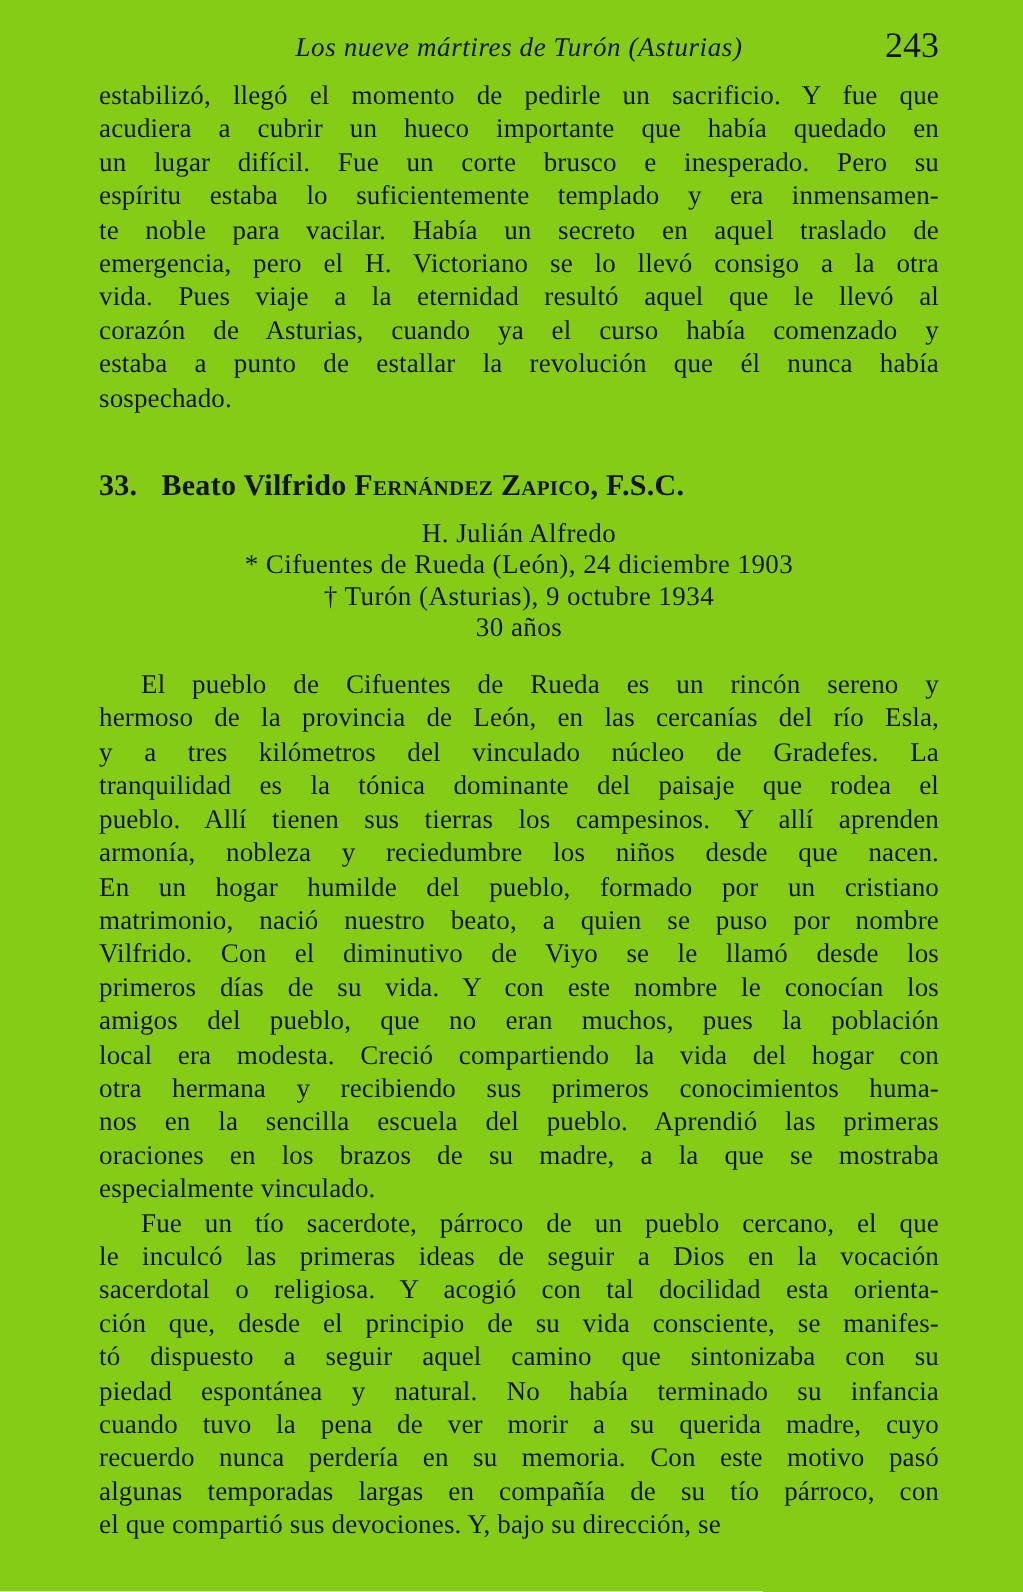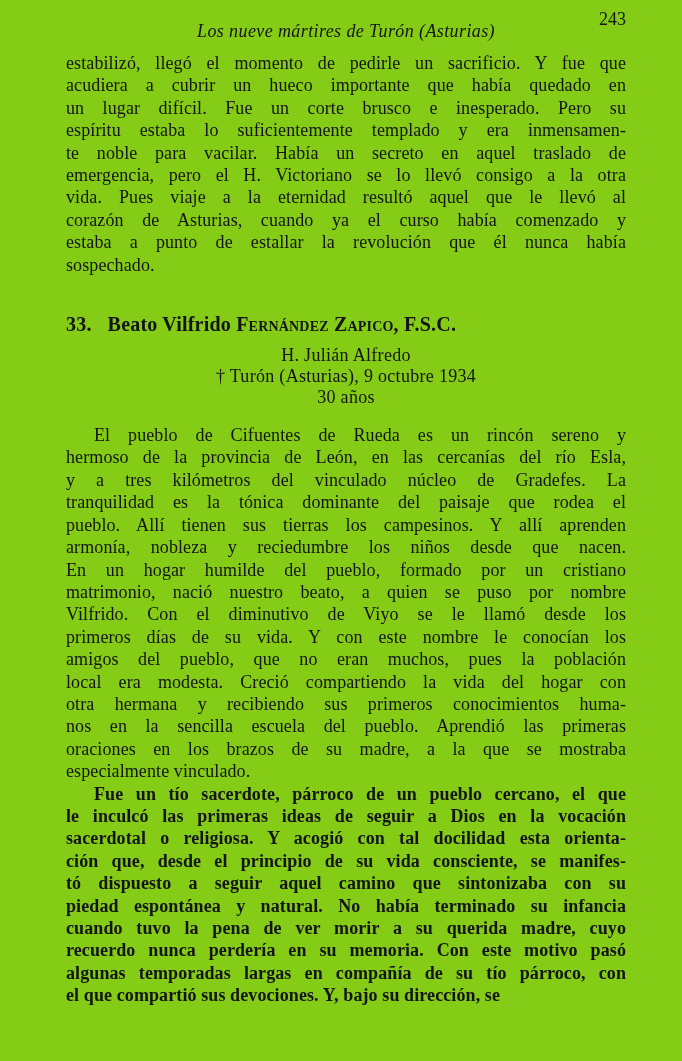--- a/index.html
+++ b/index.html
@@ -31,37 +31,37 @@
   }
   .running-head .head-title {
     display: block;
     text-align: center;
     font-style: italic;
     letter-spacing: 0.4px;
   }
   .running-head .page-number {
     position: absolute;
     right: 0;
-    top: 8px;
+    top: 20px;
     font-style: normal;
-    font-size: 18px;
+    font-size: 24px;
   }
   
   .para { font-size: 18px; line-height: 22.4px; }
   .tline {
     text-align: justify;
     text-align-last: justify;
     white-space: normal;
     letter-spacing: 0.1px;
   }
   .tline.last { text-align-last: left; }
   .indent-first .tline:first-child { text-indent: 28px; }
   #p1 { margin-top: 8px; }
   #p2 { margin-top: 16px; }
-  #p3 { margin-top: 0; font-weight: bold; }
+  #p3 { margin-top: 0; }
   
   .section-heading {
     margin-top: 36px;
     font-weight: bold;
     font-size: 20px;
     line-height: 25px;
     letter-spacing: 0.2px;
   }
   .section-heading .sec-num { margin-right: 16px; }
   .sc { font-variant: small-caps; }
@@ -101,20 +101,21 @@
         <div class="tline last">sospechado.</div>
       </div>
 
     <div class="section-heading">
       <span class="sec-num">33.</span><span>Beato Vilfrido</span>
       <span class="sc">Fernández Zapico</span><span>, F.S.C.</span>
     </div>
 
     <div class="vita">
         <div class="tline">H. Julián Alfredo</div>
+        <div class="tline">* Cifuentes de Rueda (León), 24 diciembre 1903</div>
         <div class="tline">† Turón (Asturias), 9 octubre 1934</div>
         <div class="tline last">30 años</div>
       </div>
 
     <div class="para indent-first" id="p2">
         <div class="tline">El pueblo de Cifuentes de Rueda es un rincón sereno y</div>
         <div class="tline">hermoso de la provincia de León, en las cercanías del río Esla,</div>
         <div class="tline">y a tres kilómetros del vinculado núcleo de Gradefes. La</div>
         <div class="tline">tranquilidad es la tónica dominante del paisaje que rodea el</div>
         <div class="tline">pueblo. Allí tienen sus tierras los campesinos. Y allí aprenden</div>

